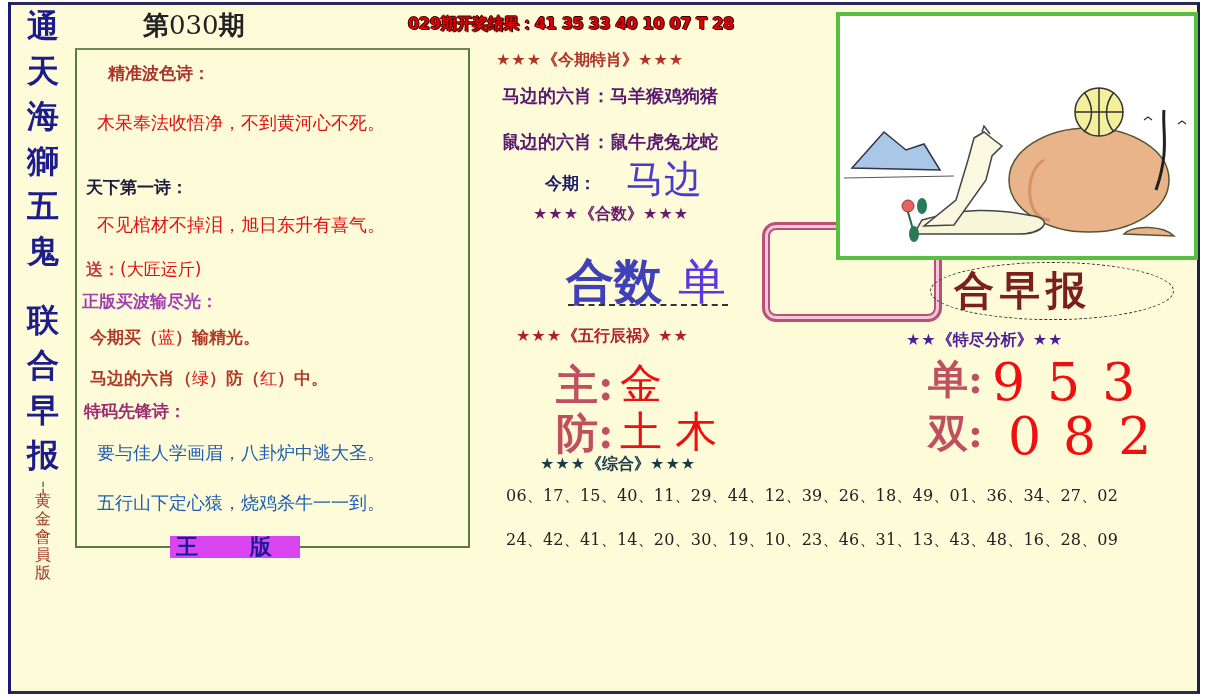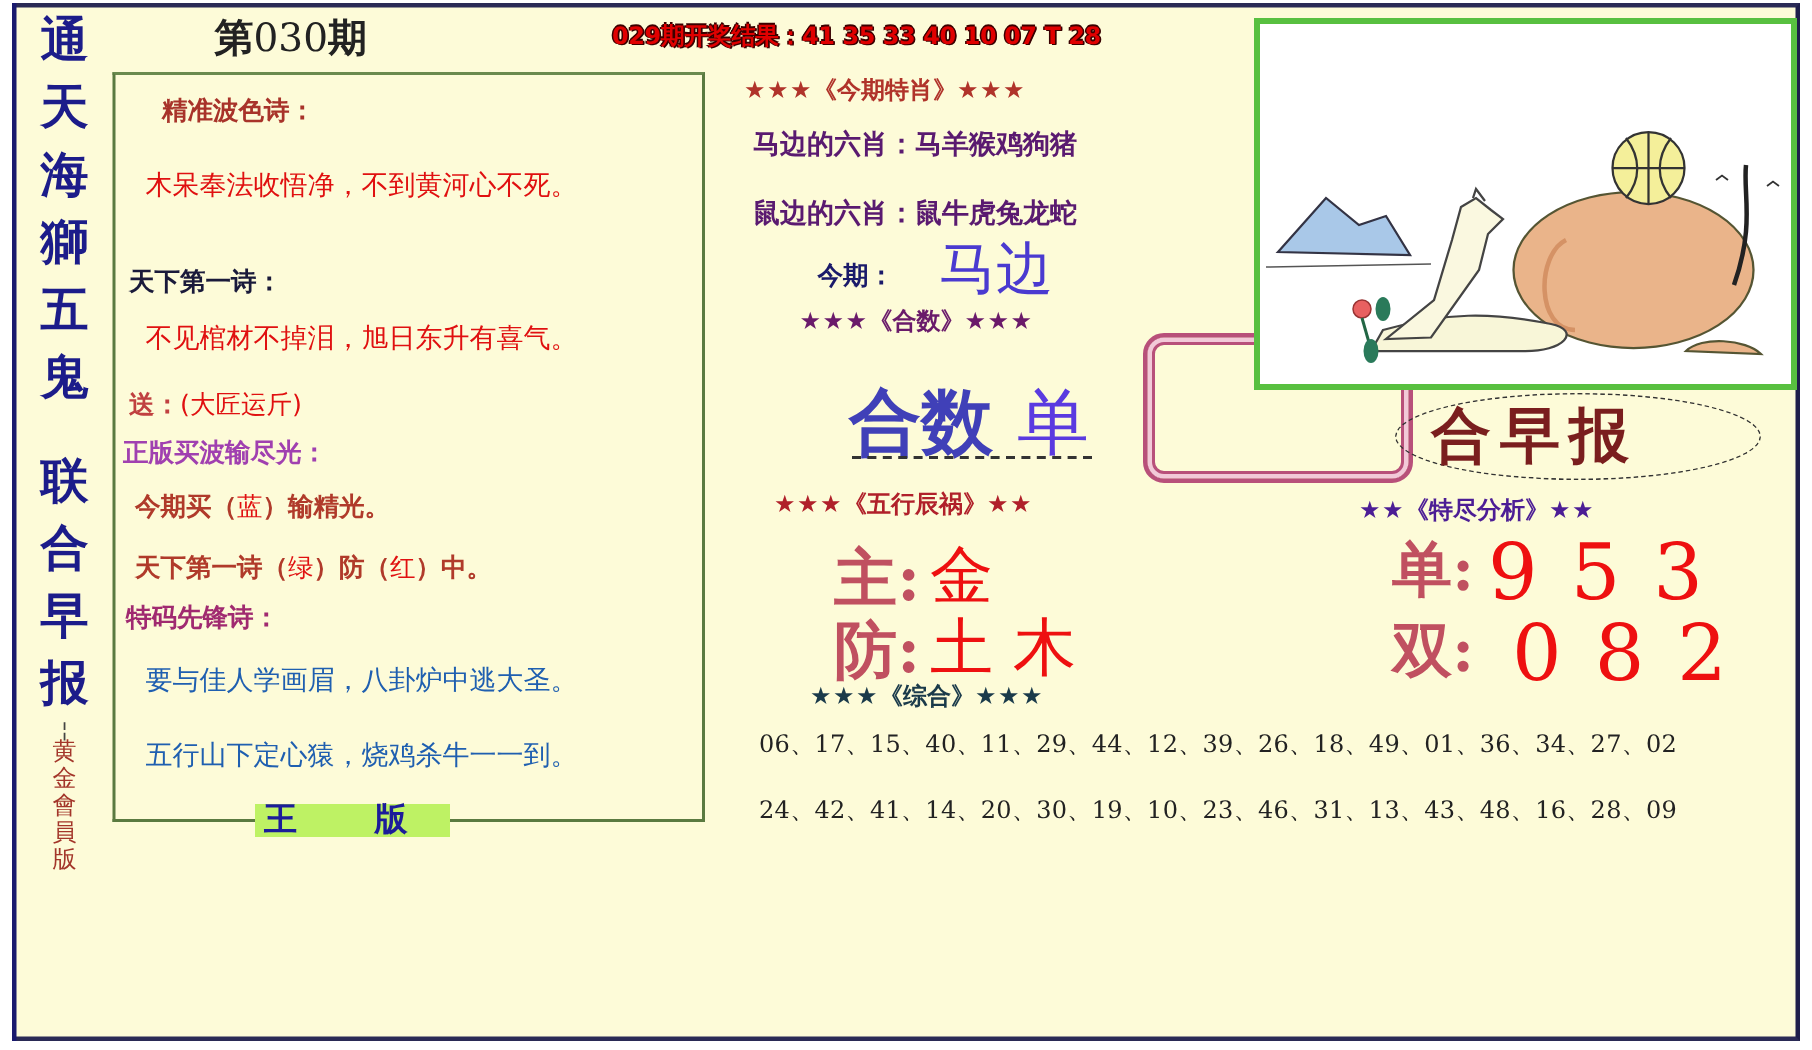--- a/index.html
+++ b/index.html
@@ -45,21 +45,21 @@
     color: #e00000; letter-spacing: -0.3px;
     text-shadow: 1px 1px 0 #3a0000, -1px 0 0 #3a0000, 0 -1px 0 #3a0000, 1px 0 0 #3a0000;
   }
 
   .poem-box {
     position: absolute; left: 75px; top: 48px; width: 395px; height: 500px;
     border: 2px solid #5a7a40; border-top: 2px solid #6a8a4e; box-sizing: border-box;
   }
   .box-footer-mark {
     position: absolute; left: 170px; top: 536px; font-size: 22px; font-weight: bold;
-    color: #1c1c9a; letter-spacing: 22px; background: #bef264; padding: 0 6px; line-height: 22px;
+    color: #1c1c9a; letter-spacing: 22px; background: #d946ef; padding: 0 6px; line-height: 22px;
   }
   .p-head { position: absolute; font-weight: bold; font-size: 17px; }
   .p-line { position: absolute; font-size: 18px; font-family: "DejaVu Serif", serif; }
   .red { color: #e01010; }
   .blue-text { color: #1f5fb0; }
 
   .stars { position: absolute; font-weight: bold; font-size: 16px; white-space: nowrap; }
   .stars .s { letter-spacing: 1px; }
 
   .zodiac-line { position: absolute; font-weight: bold; font-size: 18px; color: #5a1a70; }
@@ -149,21 +149,21 @@
   <span>送：</span><span style="font-weight:normal;color:#e01010;">(大匠运斤)</span>
 </div>
 
 <div class="p-head" style="left:82px;top:290px;color:#a040b0;">正版买波输尽光：</div>
 
 <div class="p-head" style="left:90px;top:326px;color:#b03a2a;">
   <span>今期买（</span><span class="red" style="font-weight:normal;">蓝</span><span>）输精光。</span>
 </div>
 
 <div class="p-head" style="left:90px;top:367px;color:#b03a2a;">
-  <span>天下第一诗（</span><span class="red" style="font-weight:normal;">绿</span><span>）防（</span><span class="red" style="font-weight:normal;">红</span><span>）中。</span>
+  <span>马边的六肖（</span><span class="red" style="font-weight:normal;">绿</span><span>）防（</span><span class="red" style="font-weight:normal;">红</span><span>）中。</span>
 </div>
 
 <div class="p-head" style="left:84px;top:400px;color:#a02a70;">特码先锋诗：</div>
 <div class="p-line blue-text" style="left:97px;top:441px;">要与佳人学画眉，八卦炉中逃大圣。</div>
 <div class="p-line blue-text" style="left:97px;top:491px;">五行山下定心猿，烧鸡杀牛一一到。</div>
 
 <div class="box-footer-mark">王 版</div>
 
 <div class="stars" style="left:496px;top:50px;color:#b0332a;">
   <span class="s">★★★</span><span>《今期特肖》</span><span class="s">★★★</span>

